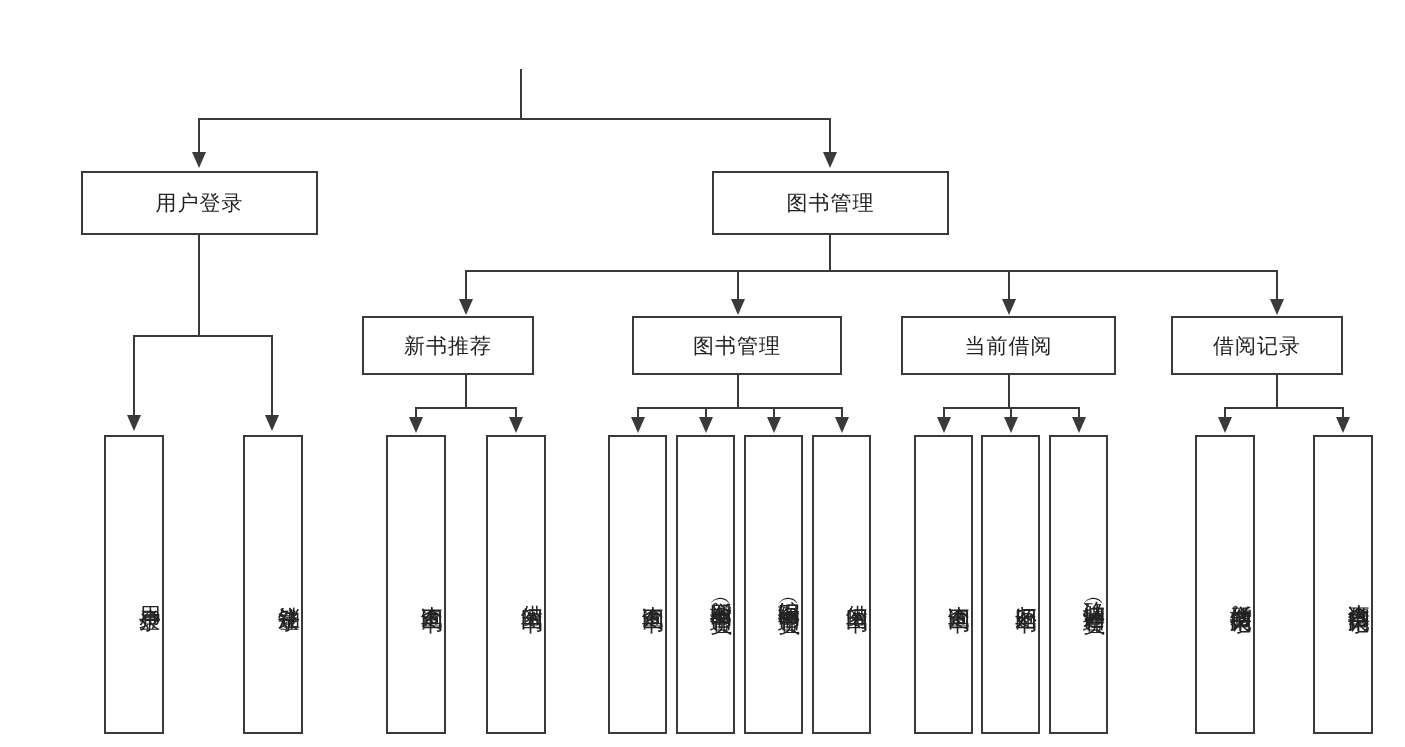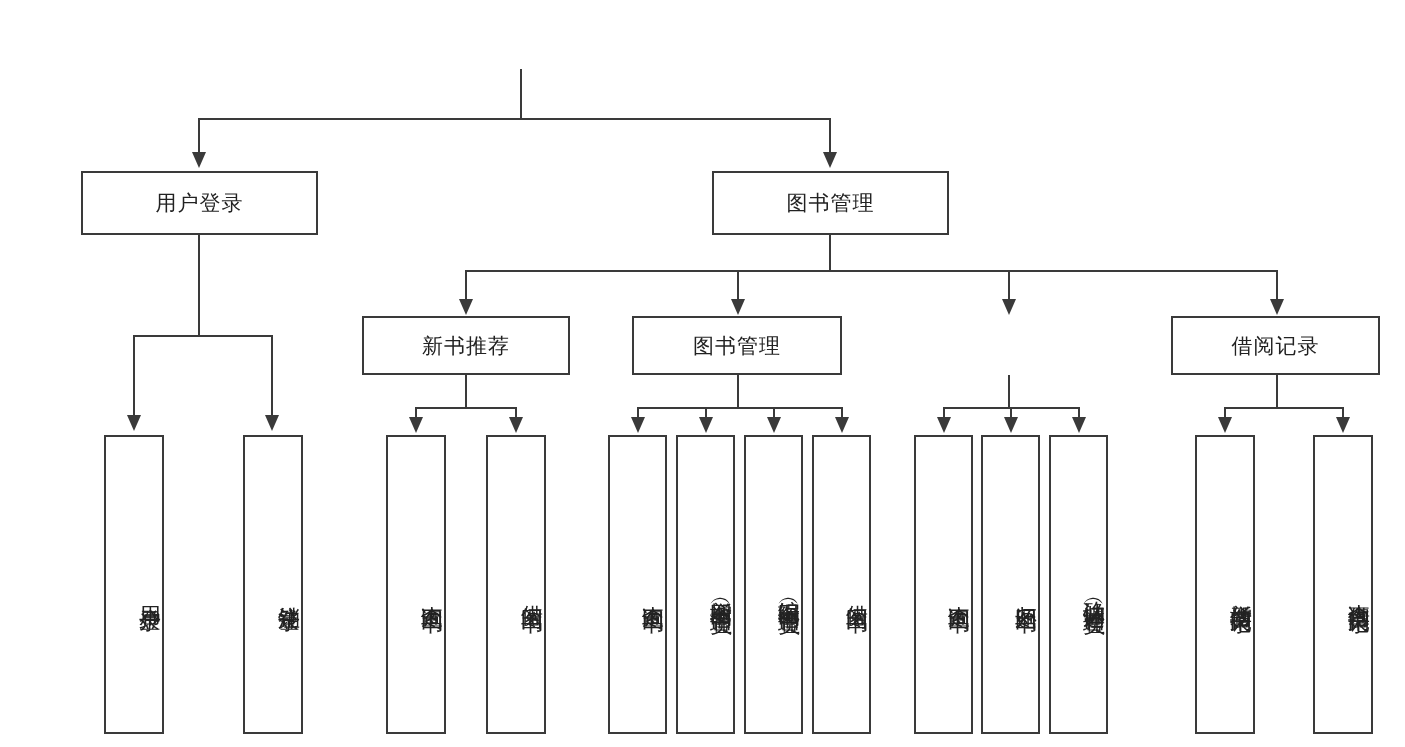--- a/index.html
+++ b/index.html
@@ -51,27 +51,30 @@
   <div class="ln hln" style="left:465px;top:270px;width:813px;"></div>
   <div class="ln vln" style="left:465px;top:270px;height:31px;"></div>
   <div class="arrow" style="left:459px;top:299px;"></div>
   <div class="ln vln" style="left:737px;top:270px;height:31px;"></div>
   <div class="arrow" style="left:731px;top:299px;"></div>
   <div class="ln vln" style="left:1008px;top:270px;height:31px;"></div>
   <div class="arrow" style="left:1002px;top:299px;"></div>
   <div class="ln vln" style="left:1276px;top:270px;height:31px;"></div>
   <div class="arrow" style="left:1270px;top:299px;"></div>
 
-  <div class="node h" style="left:362px;top:316px;width:208px;height:59px;">
+  <div class="node h" style="left:362px;top:316px;width:172px;height:59px;">
     <span>新书推荐</span>
   </div>
   <div class="node h" style="left:632px;top:316px;width:210px;height:59px;">
     <span>图书管理</span>
   </div>
-  <div class="node h" style="left:1171px;top:316px;width:209px;height:59px;">
+  <div class="node h" style="left:901px;top:316px;width:215px;height:59px;">
+    <span>当前借阅</span>
+  </div>
+  <div class="node h" style="left:1171px;top:316px;width:172px;height:59px;">
     <span>借阅记录</span>
   </div>
 
   <div class="ln vln" style="left:465px;top:375px;height:33px;"></div>
   <div class="ln hln" style="left:415px;top:407px;width:101px;"></div>
   <div class="ln vln" style="left:415px;top:407px;height:12px;"></div>
   <div class="arrow" style="left:409px;top:417px;"></div>
   <div class="ln vln" style="left:515px;top:407px;height:12px;"></div>
   <div class="arrow" style="left:509px;top:417px;"></div>
 

